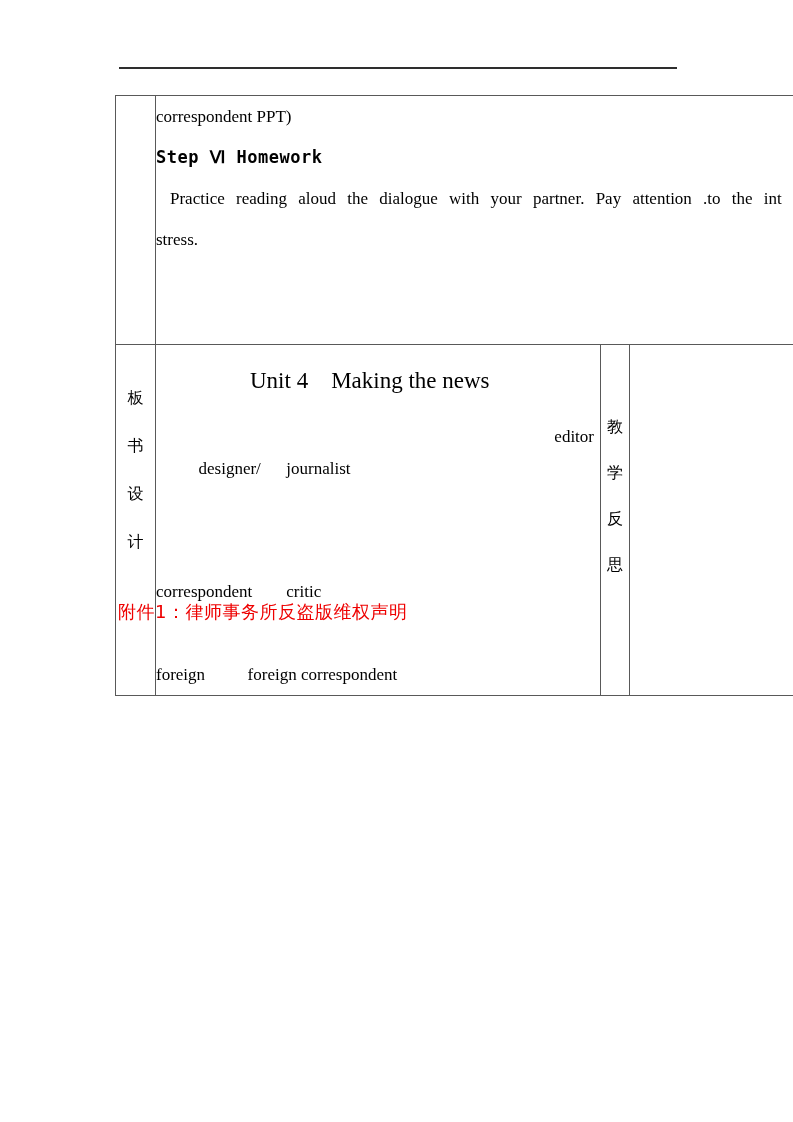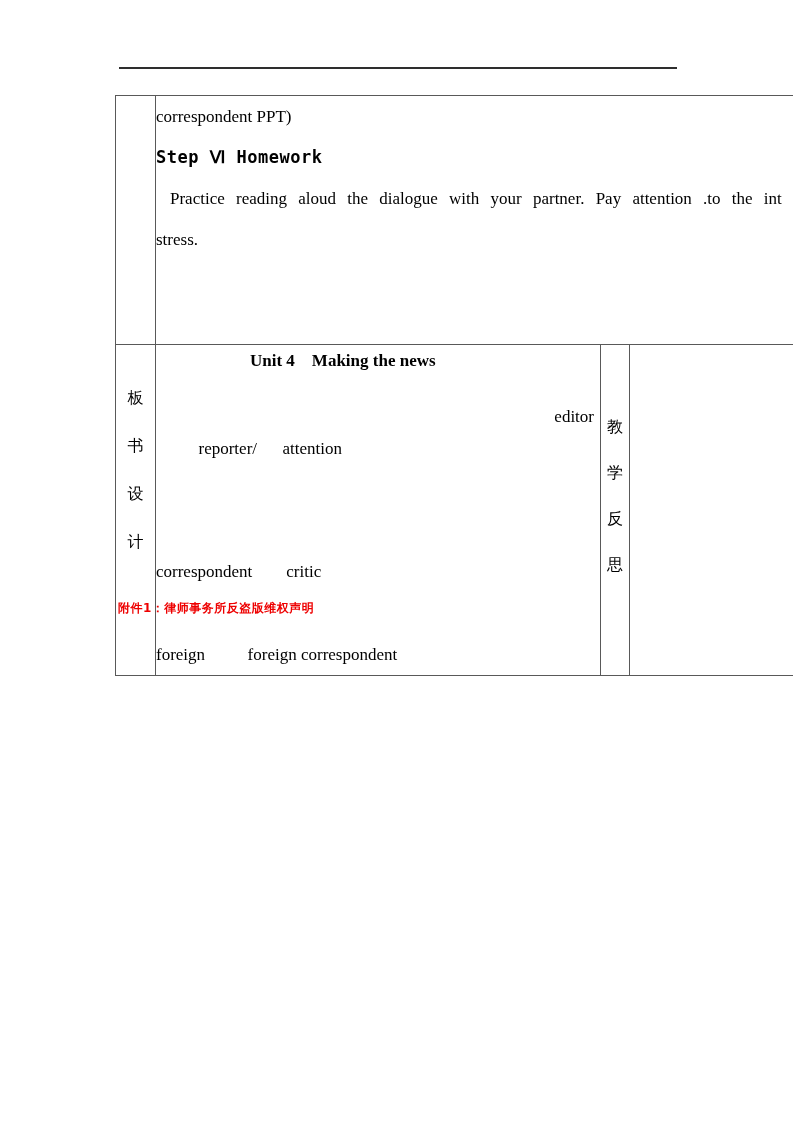--- a/index.html
+++ b/index.html
@@ -88,25 +88,26 @@
   #board-design-label { padding-top: 45px; }
   #board-design-label .vchar { margin-bottom: 32px; }
 
   #teaching-reflection-label { padding-top: 74px; }
   #teaching-reflection-label .vchar { margin-bottom: 30px; }
 
   .board-body {
     padding: 12px 4px 0 6px;
   }
   #board-title {
-    font-weight: bold;
-    font-size: 17px;
+    font-weight: normal;
+    font-size: 23px;
     line-height: 32px;
     padding-left: 94px;
     white-space: pre;
+    margin-top: 20px;
   }
   .board-line {
     font-size: 17px;
     line-height: 41px;
     white-space: pre;
     position: relative;
   }
   #board-line-1 { margin-top: 10px; }
   #board-line-1 .right-word {
     position: absolute;
@@ -114,22 +115,22 @@
     top: 9px;
   }
   #board-line-3 { margin-top: 42px; }
 
   
   #copyright-notice {
     position: absolute;
     left: 118px;
     top: 600px;
     font-family: "DejaVu Sans", sans-serif;
-    font-weight: bold;
-    font-size: 12px;
+    font-weight: normal;
+    font-size: 18px;
     letter-spacing: 0.5px;
     white-space: nowrap;
     text-align: center;
   }
 </style>
 </head>
 <body>
 
 <div id="header-rule"></div>
 
@@ -158,21 +159,21 @@
           <span class="vchar">板</span>
           <span class="vchar">书</span>
           <span class="vchar">设</span>
           <span class="vchar">计</span>
         </div>
       </td>
 
       <td class="board-body">
         <div id="board-title">Unit 4    Making the news</div>
         <div class="board-line" id="board-line-1">
-          <span>reporter/      attention</span>
+          <span>designer/      journalist</span>
           <span class="right-word">editor</span>
         </div>
         <div class="board-line" id="board-line-2">correspondent        critic</div>
         <div class="board-line" id="board-line-3">foreign          foreign correspondent</div>
       </td>
 
       <td>
         <div class="vertical-label" id="teaching-reflection-label">
           <span class="vchar">教</span>
           <span class="vchar">学</span>

